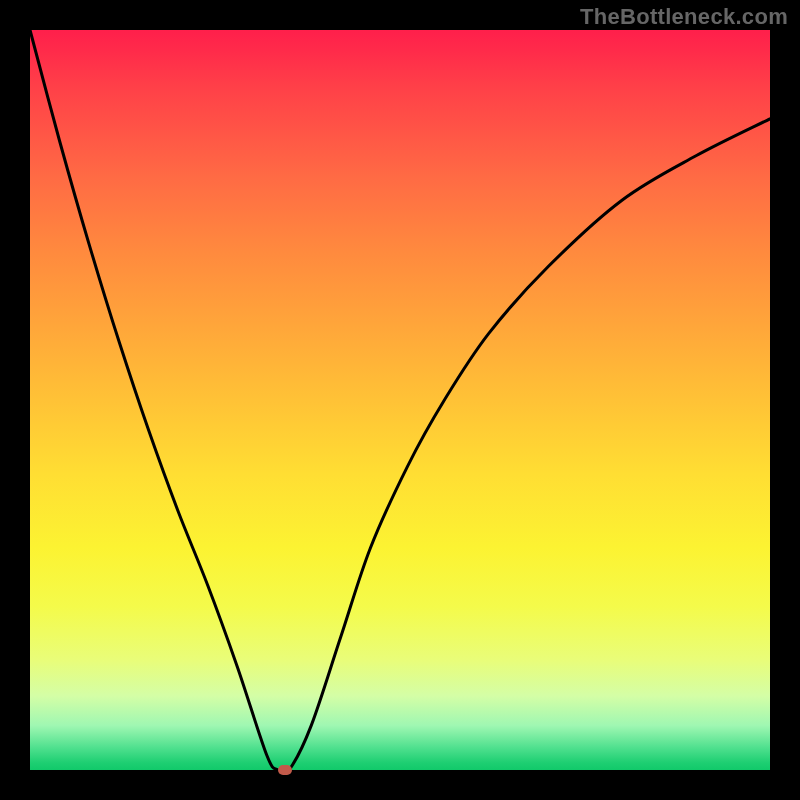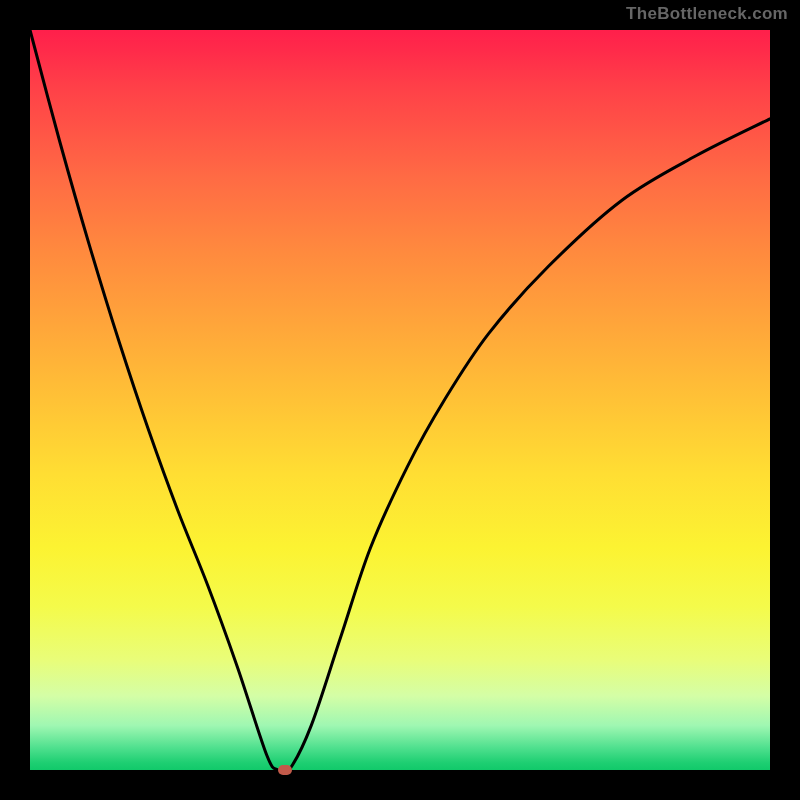--- a/index.html
+++ b/index.html
@@ -15,21 +15,21 @@
     position: relative;
     width: 800px;
     height: 800px;
     background: #000;
   }
   .watermark {
     position: absolute;
     top: 4px;
     right: 12px;
     color: #666;
-    font-size: 17px;
+    font-size: 22px;
     font-weight: 600;
     letter-spacing: 0.3px;
     user-select: none;
   }
   .plot-outer {
     position: absolute;
     left: 30px;
     top: 30px;
     width: 740px;
     height: 740px;

